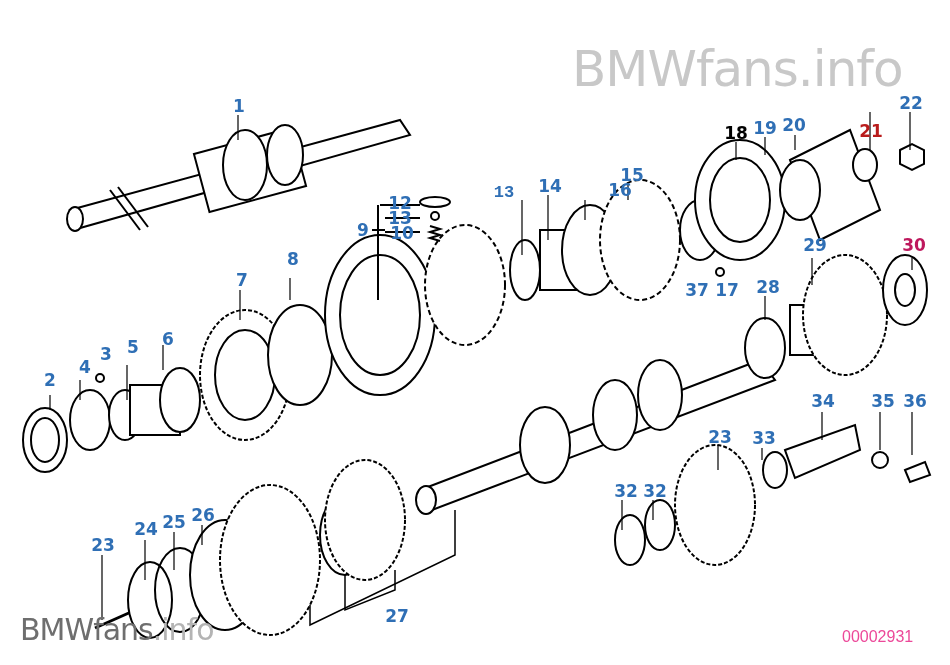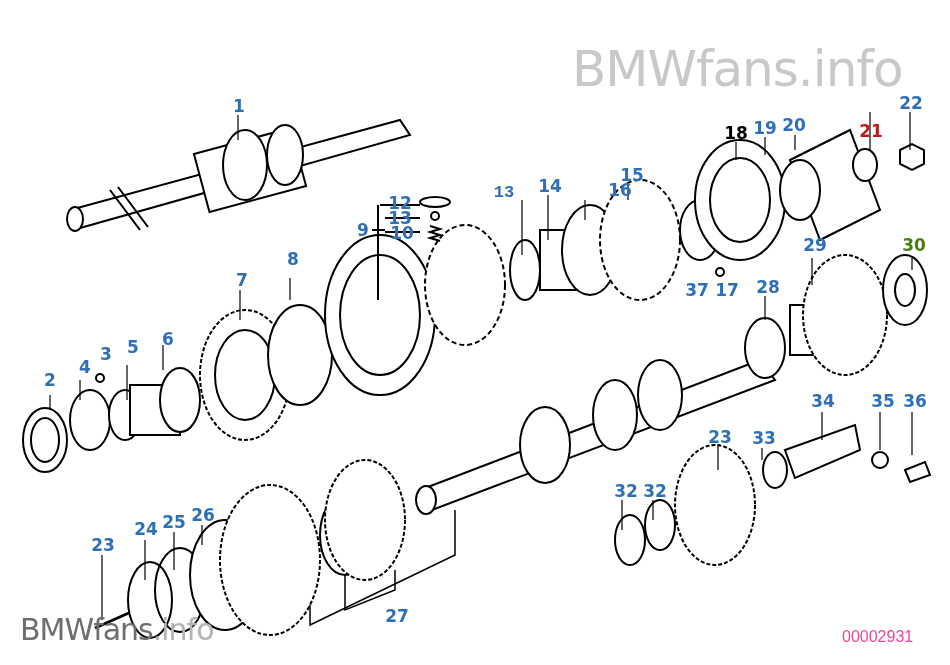--- a/index.html
+++ b/index.html
@@ -172,21 +172,21 @@
 <div class="lbl" style="left: 794px; top: 125px; color: rgb(47, 111, 181);">20</div>
 <div class="lbl" style="left: 871px; top: 103px; color: #b91c1c; margin-top: 28px;">21</div>
 <div class="lbl" style="left: 911px; top: 103px; color: rgb(47, 111, 181);">22</div>
 <div class="lbl" style="left: 103px; top: 545px; color: rgb(47, 111, 181);">23</div>
 <div class="lbl" style="left: 146px; top: 529px; color: rgb(47, 111, 181);">24</div>
 <div class="lbl" style="left: 174px; top: 522px; color: rgb(47, 111, 181);">25</div>
 <div class="lbl" style="left: 203px; top: 515px; color: rgb(47, 111, 181);">26</div>
 <div class="lbl" style="left: 397px; top: 616px; color: rgb(47, 111, 181);">27</div>
 <div class="lbl" style="left: 768px; top: 287px; color: rgb(47, 111, 181);">28</div>
 <div class="lbl" style="left: 815px; top: 245px; color: rgb(47, 111, 181);">29</div>
-<div class="lbl" style="left: 914px; top: 245px; color: #4d7c0f;">30</div>
+<div class="lbl" style="left: 914px; top: 245px; color: #be185d;">30</div>
 <div class="lbl" style="left: 720px; top: 437px; color: rgb(47, 111, 181);">23</div>
 <div class="lbl" style="left: 626px; top: 491px; color: rgb(47, 111, 181);">32</div>
 <div class="lbl" style="left: 655px; top: 491px; color: rgb(47, 111, 181);">32</div>
 <div class="lbl" style="left: 764px; top: 438px; color: rgb(47, 111, 181);">33</div>
 <div class="lbl" style="left: 823px; top: 401px; color: rgb(47, 111, 181);">34</div>
 <div class="lbl" style="left: 883px; top: 401px; color: rgb(47, 111, 181);">35</div>
 <div class="lbl" style="left: 915px; top: 401px; color: rgb(47, 111, 181);">36</div>
 <div class="lbl" style="left: 697px; top: 290px; color: rgb(47, 111, 181);">37</div>
 
 </body></html>

